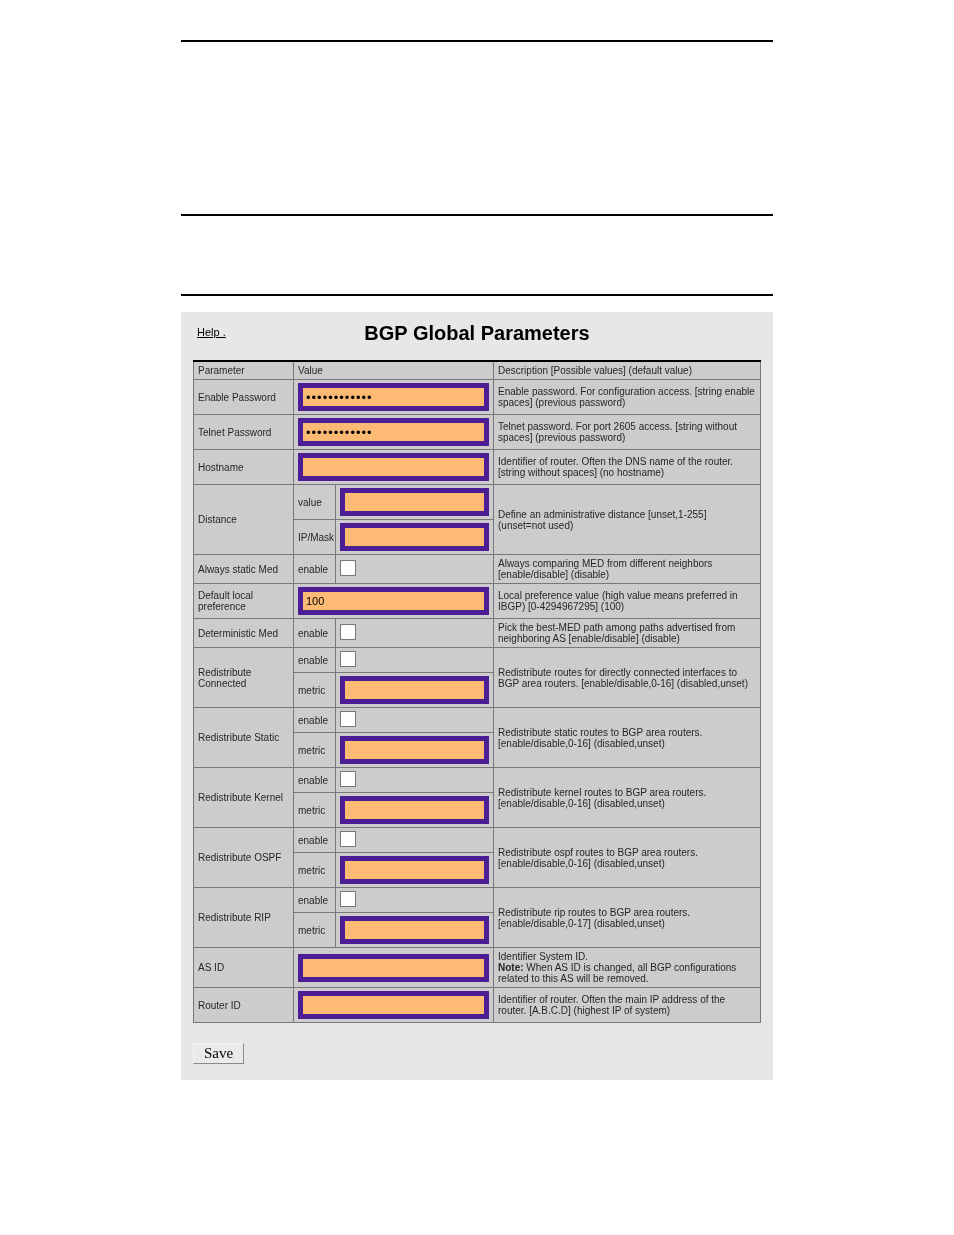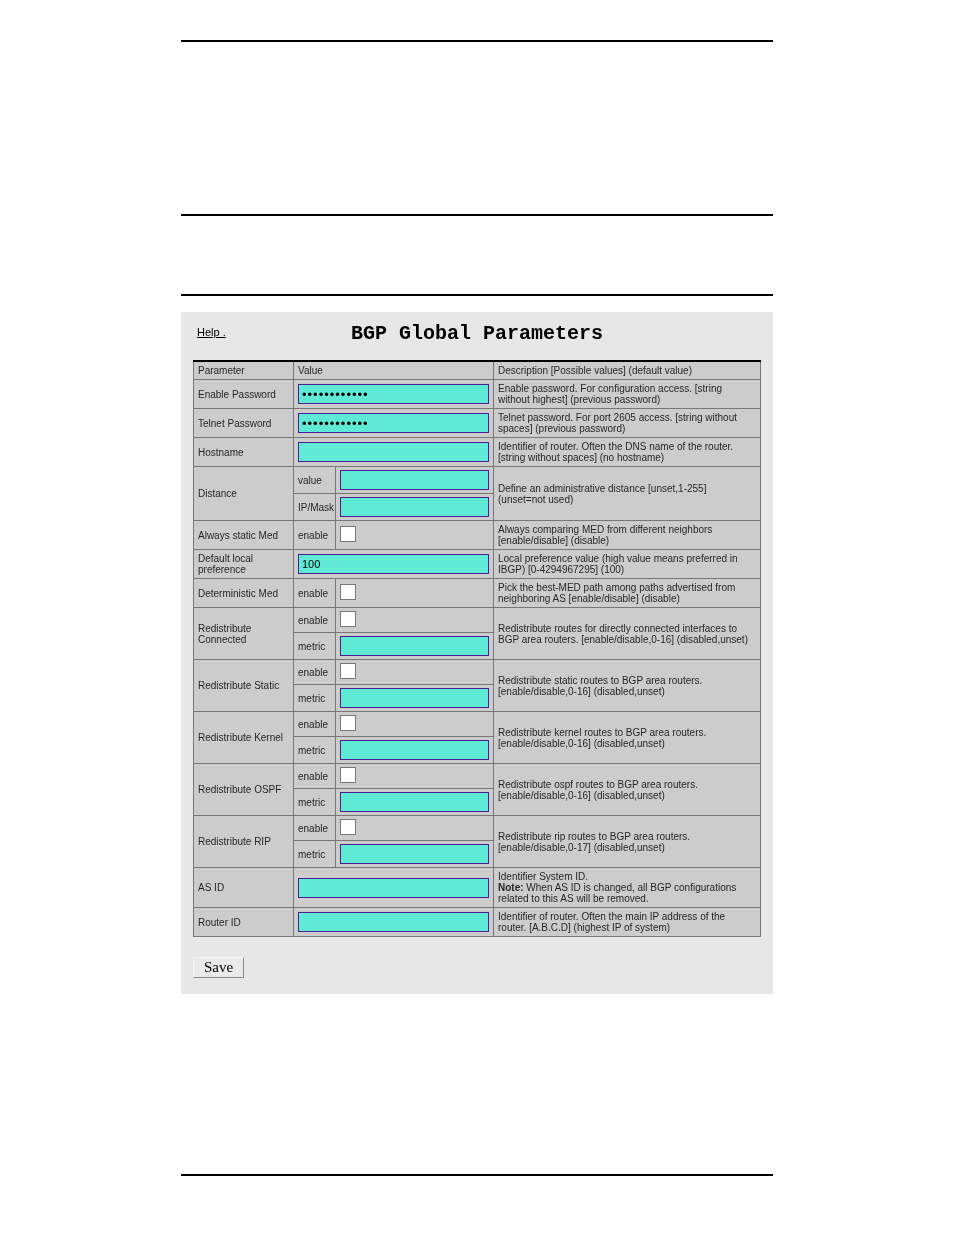--- a/index.html
+++ b/index.html
@@ -28,21 +28,21 @@
     margin:16px 50px 0 50px;
     padding:10px 12px 16px 12px;
   }
   .help-link {
     font-size:11px;
     text-decoration:underline;
     color:#000;
   }
   .panel-header-row { position:relative; height:30px; }
   .panel-title {
-    font-family: Liberation Mono, monospace;
+    font-family: Liberation Sans, sans-serif;
     font-weight:bold;
     font-size:20px;
     text-align:center;
   }
   .help-pos { position:absolute; left:4px; top:4px; }
   .params-table {
     width:100%;
     border-collapse:collapse;
     table-layout:fixed;
     border-top:2px solid #000;
@@ -60,22 +60,22 @@
   }
   .params-table th { background:#ccc; }
   .col-param { width:100px; }
   .col-sub   { width:42px; }
   .col-val   { width:158px; }
   .col-desc  { width:auto; }
   input[type=text], input[type=password] {
     box-sizing:border-box;
     width:100%;
     height:20px;
-    border:1px solid #4c1d95;
-    background:#5eead4;
+    border:5px solid #4c1d95;
+    background:#fdba74;
     font-size:11px;
     padding:9px 3px;
   }
   input[type=password] { font-size:13px; letter-spacing:1px; }
   .chk {
     width:14px; height:14px;
     border:1px solid #777;
     background:#fff;
     display:inline-block;
   }
@@ -125,21 +125,21 @@
       <tbody>
           <tr>
         <th>Parameter</th>
         <th colspan="2">Value</th>
         <th>Description [Possible values] (default value)</th>
       </tr>
 
       <tr>
         <td>Enable Password</td>
         <td colspan="2"><input type="password" value="************" style=""></td>
-        <td>Enable password. For configuration access. [string without highest] (previous password)</td>
+        <td>Enable password. For configuration access. [string enable spaces] (previous password)</td>
       </tr>
 
       <tr>
         <td>Telnet Password</td>
         <td colspan="2"><input type="password" value="************" style=""></td>
         <td>Telnet password. For port 2605 access. [string without spaces] (previous password)</td>
       </tr>
 
       <tr>
         <td>Hostname</td>

